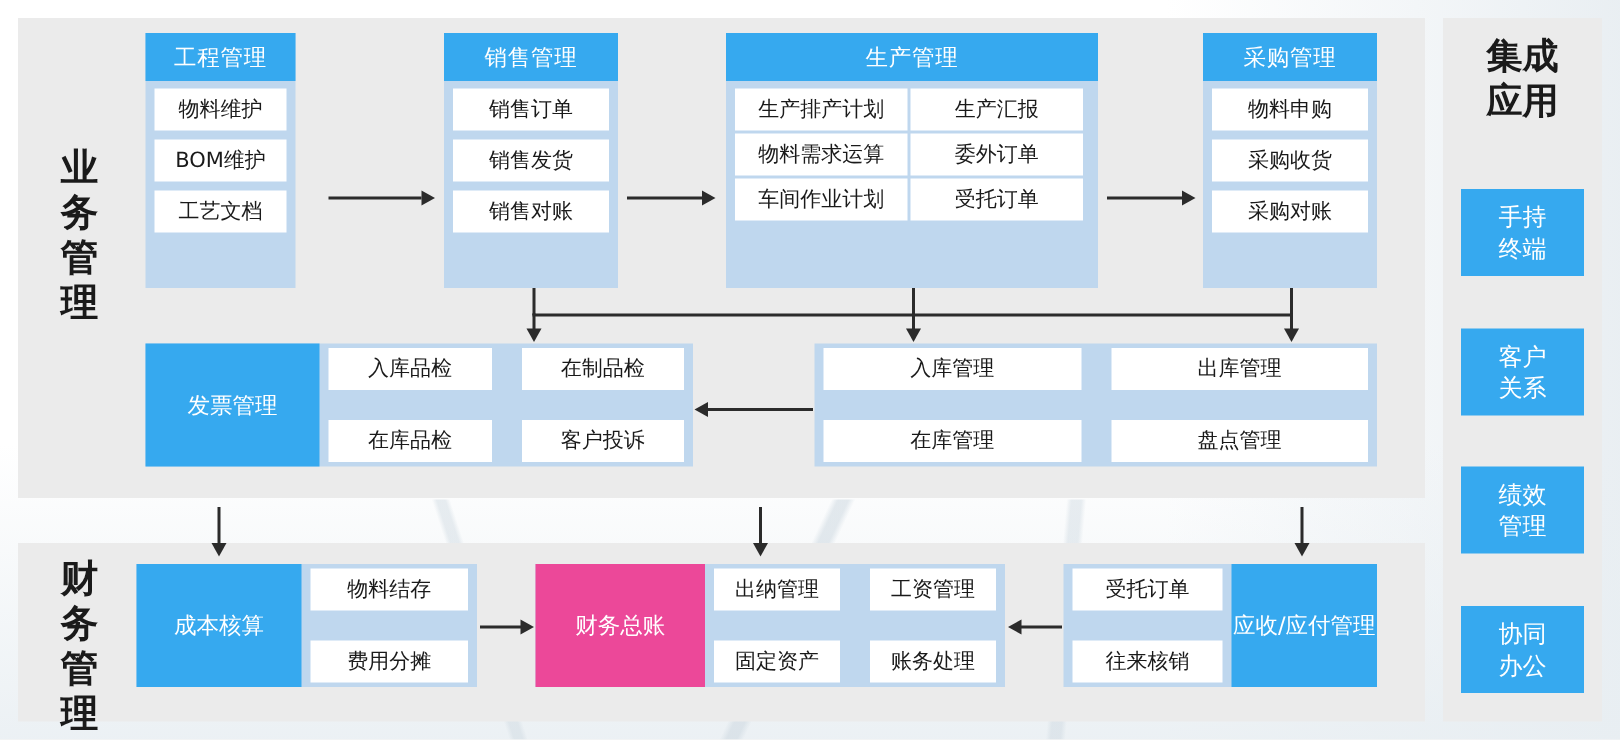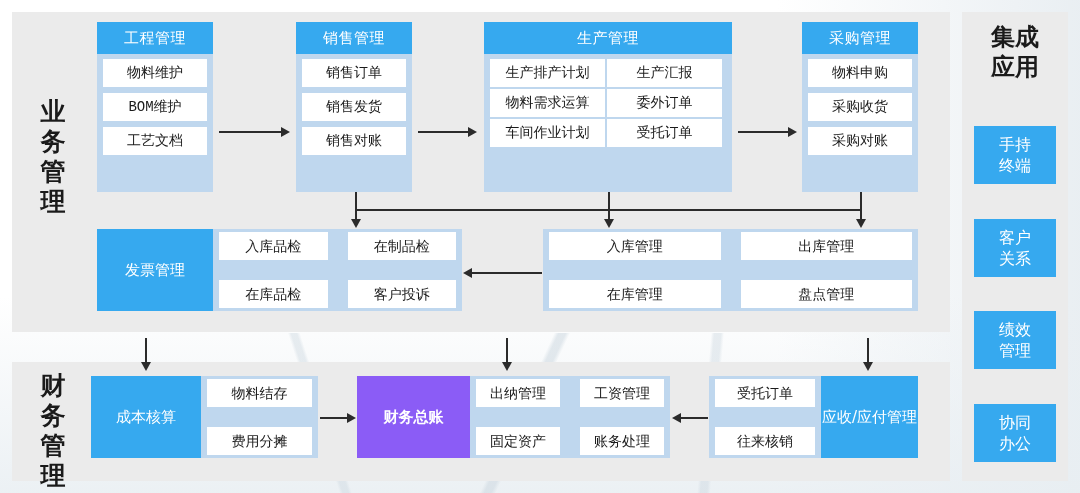--- a/index.html
+++ b/index.html
@@ -48,36 +48,36 @@
   .vlabel span{display:block;}
 
   
   .card{position:absolute;background:#bfd7ee;box-sizing:border-box;}
   .card-head{
     background:#36a9ef;color:#fff;
     font-size:15px;line-height:32px;height:32px;
     text-align:center;font-weight:400;
     letter-spacing:.5px;
   }
-  .items{padding:5px 6px 6px 6px;display:flex;flex-direction:column;gap:6px;font-family:Liberation Mono, monospace;}
+  .items{padding:5px 6px 6px 6px;display:flex;flex-direction:column;gap:6px;}
   .items.two-col{flex-direction:row;flex-wrap:wrap;gap:2px;}
   .cell{
     background:#ffffff;color:#1a1a1a;
     font-size:14px;line-height:28px;height:28px;
     text-align:center;white-space:nowrap;
   }
   .items.two-col .cell{width:calc(50% - 3px);}
 
   
   .anchor{
     background:#36a9ef;color:#ffffff;
     display:flex;align-items:center;justify-content:center;
     text-align:center;font-size:15px;line-height:19px;
   }
-  .anchor.red{background:#8b5cf6;font-weight:700;}
+  .anchor.red{background:#ec4899;font-weight:400;}
 
   
   .hcard{position:absolute;background:#bfd7ee;display:flex;box-sizing:border-box;}
   .hcard .grid{
     flex:1;padding:6px;display:grid;gap:20px;
     grid-template-columns:1fr 1fr;align-content:center;
   }
   .hcard .grid.one-col{grid-template-columns:1fr;}
 
   
@@ -114,21 +114,21 @@
 
   <div class="panel" id="biz-panel"></div>
 
   <div class="vlabel" id="biz-label">
     <span>业</span>
     <span>务</span>
     <span>管</span>
     <span>理</span>
   </div>
 
-  <div class="card" style="left:97px;top:22px;width:116px;height:170px;">
+  <div class="card" style="left:97px;top:22px;width:100px;height:170px;">
     <div class="card-head">工程管理</div>
     <div class="items">
       <div class="cell">物料维护</div>
       <div class="cell">BOM维护</div>
       <div class="cell">工艺文档</div>
     </div>
   </div>
 
   <div class="card" style="left:296px;top:22px;width:116px;height:170px;">
     <div class="card-head">销售管理</div>

